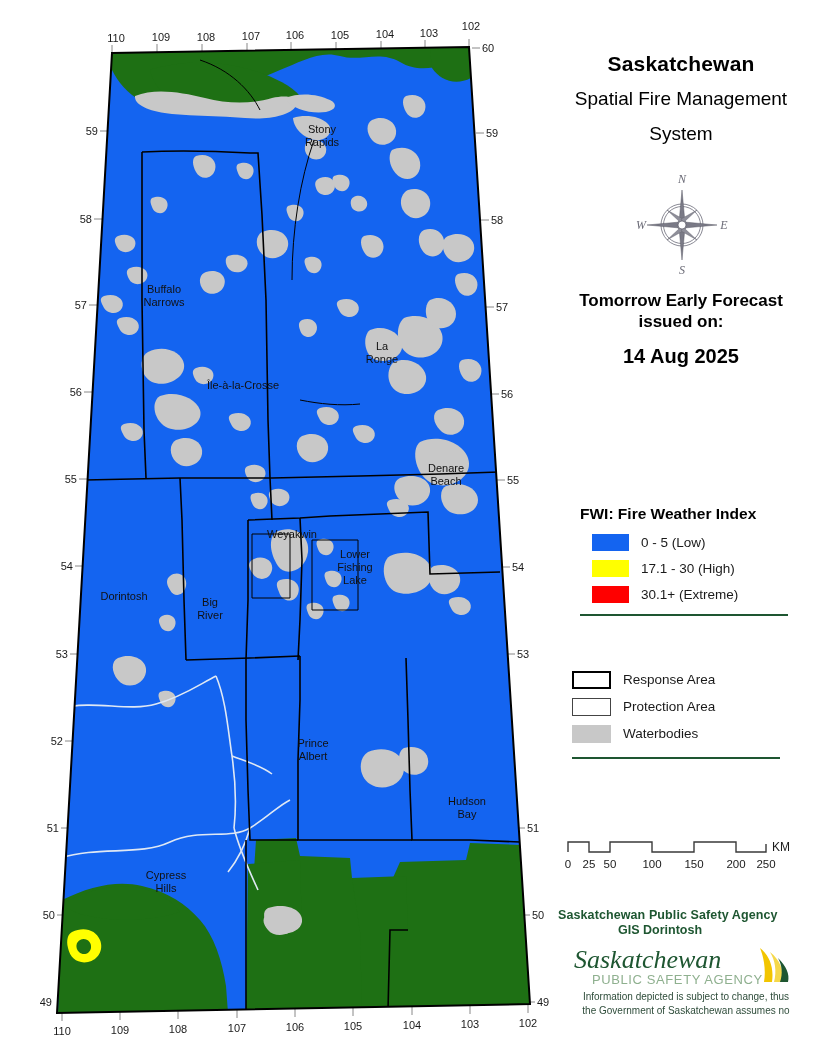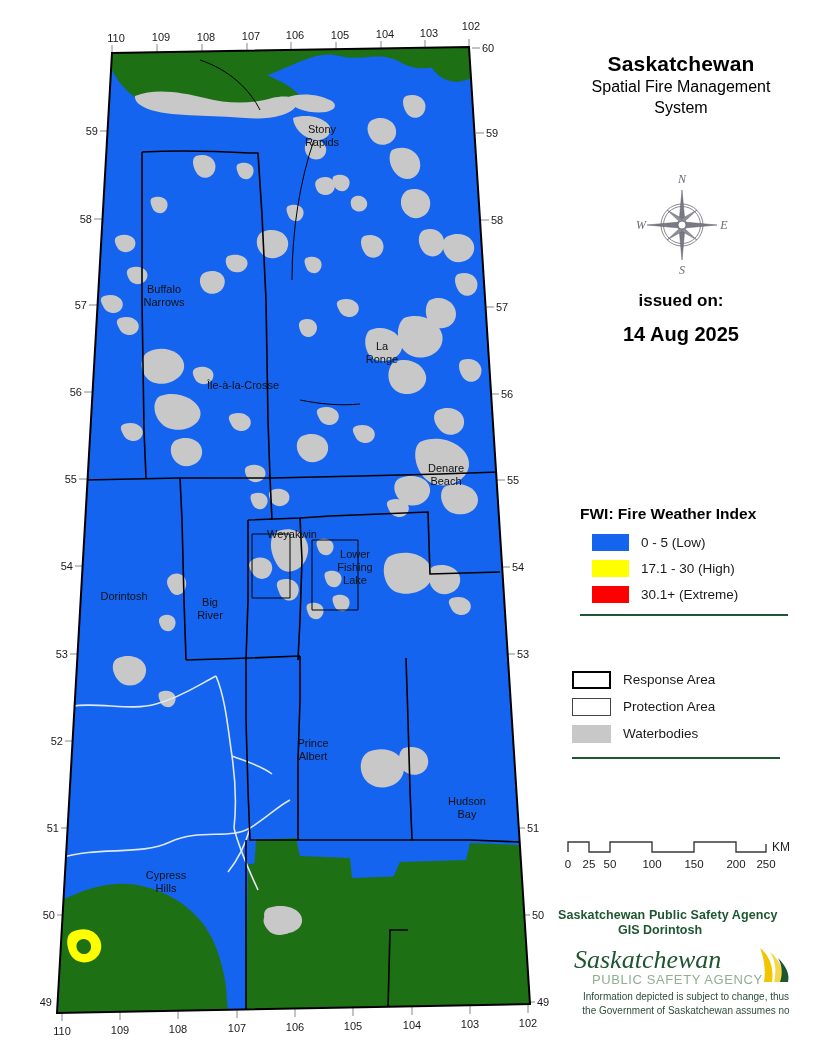--- a/index.html
+++ b/index.html
@@ -52,25 +52,25 @@
     text-align: center;
   }
   .title-main {
     font-size: 21px;
     font-weight: bold;
     color: #000;
     letter-spacing: 0.2px;
     line-height: 1.15;
   }
   .title-sub {
-    font-size: 16px;
+    font-size: 19px;
     font-weight: normal;
     color: #000;
     line-height: 1.18;
-    margin-top: 2px;
+    margin-top: 12px;
   }
 
   
   #compass {
     position: absolute;
     left: 86px; top: 168px;
     width: 100px; height: 110px;
   }
 
   .forecast-block {
@@ -622,20 +622,21 @@
         <g font-family="'Liberation Serif', serif" font-style="italic" font-size="12" fill="#6a6a76" text-anchor="middle">
           <text x="50" y="15">N</text>
           <text x="92" y="61">E</text>
           <text x="50" y="106">S</text>
           <text x="9" y="61">W</text>
         </g>
       </svg>
     </div>
 
     <div class="forecast-block">
+      <div class="forecast-line">Tomorrow Early Forecast</div>
       <div class="forecast-line">issued on:</div>
       <div class="forecast-date">14 Aug 2025</div>
     </div>
 
     <div class="fwi-block">
       <div class="fwi-title">FWI: Fire Weather Index</div>
 
       <div class="fwi-row">
         <span class="fwi-swatch" style="background: rgb(20, 100, 240);"></span>
         <span class="fwi-label">0 - 5 (Low)</span>

